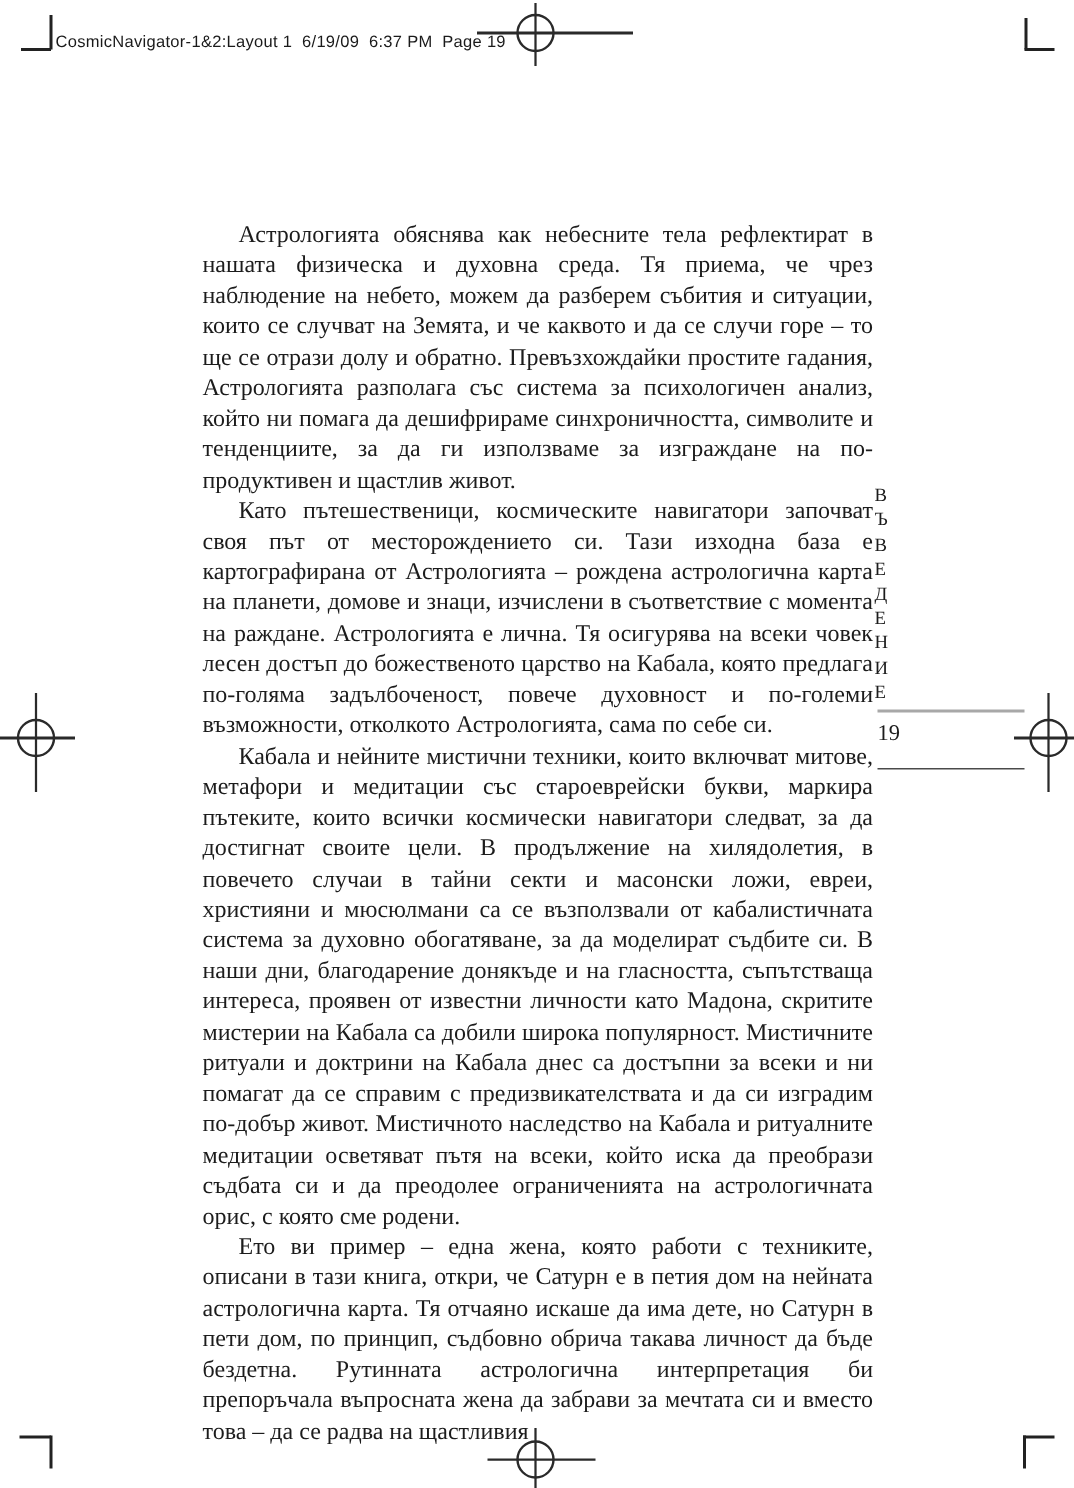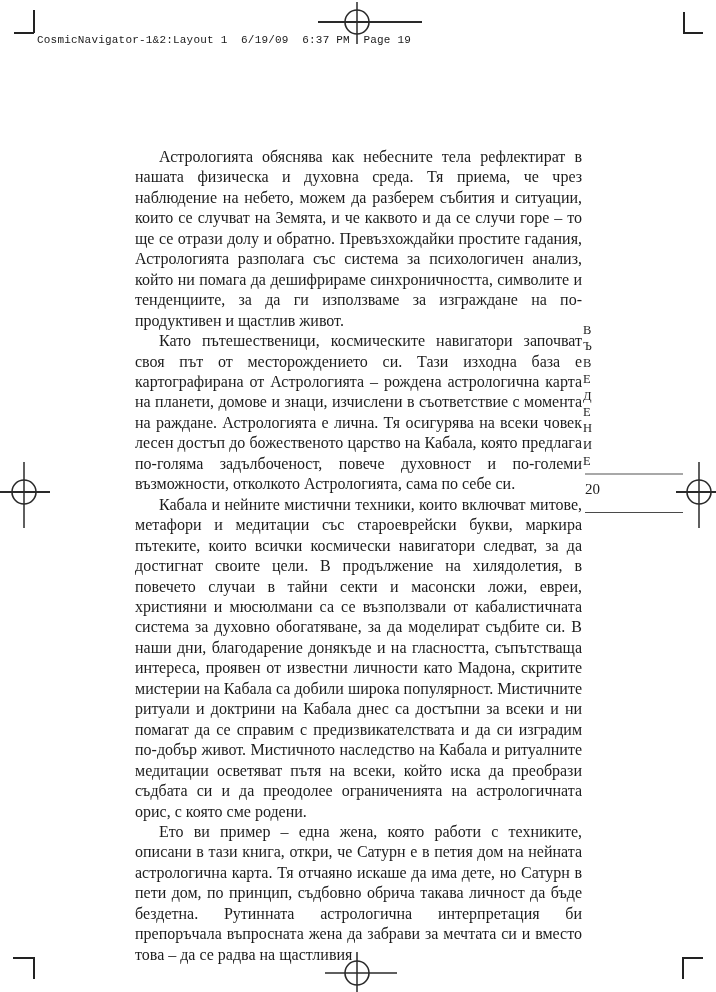--- a/index.html
+++ b/index.html
@@ -14,26 +14,25 @@
     background: #ffffff;
     overflow: hidden;
     font-family: "Liberation Serif", serif;
     color: #1c1c1c;
   }
   
   .slug {
     position: absolute;
     left: 37px;
     top: 22px;
-    font-family: Liberation Mono, monospace;
+    font-family: Liberation Sans, sans-serif;
     font-size: 11px;
     letter-spacing: 0.2px;
     white-space: pre;
     color: #1a1a1a;
-    margin-top: 12px;
   }
   
   .mark-seg {
     position: absolute;
     background: #222;
   }
   
   .regmark { position: absolute; }
   .regmark circle { fill: none; stroke: #2a2a2a; stroke-width: 1.6px; }
   .regmark line { stroke: #2a2a2a; }
@@ -152,16 +151,16 @@
     <span>В</span>
     <span>Е</span>
     <span>Д</span>
     <span>Е</span>
     <span>Н</span>
     <span>И</span>
     <span>Е</span>
   </div>
 
   <div class="rule-light"></div>
-  <div class="folio">20</div>
+  <div class="folio">19</div>
   <div class="rule-dark"></div>
 
 </div>
 
 </body></html>

